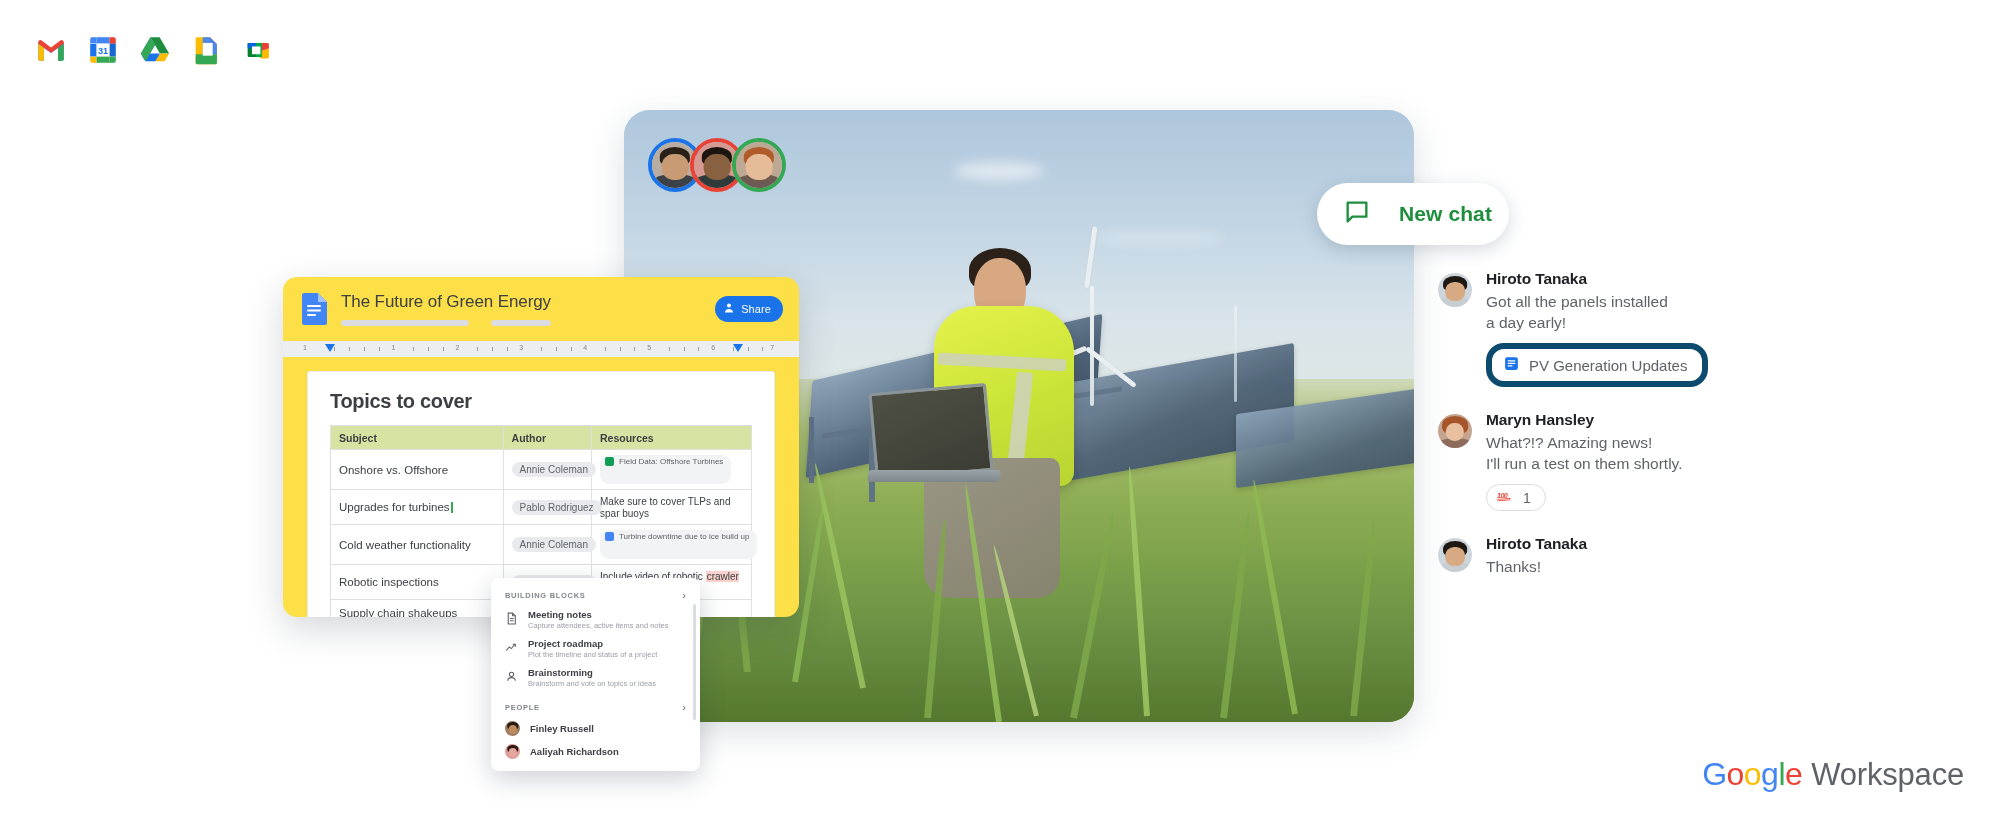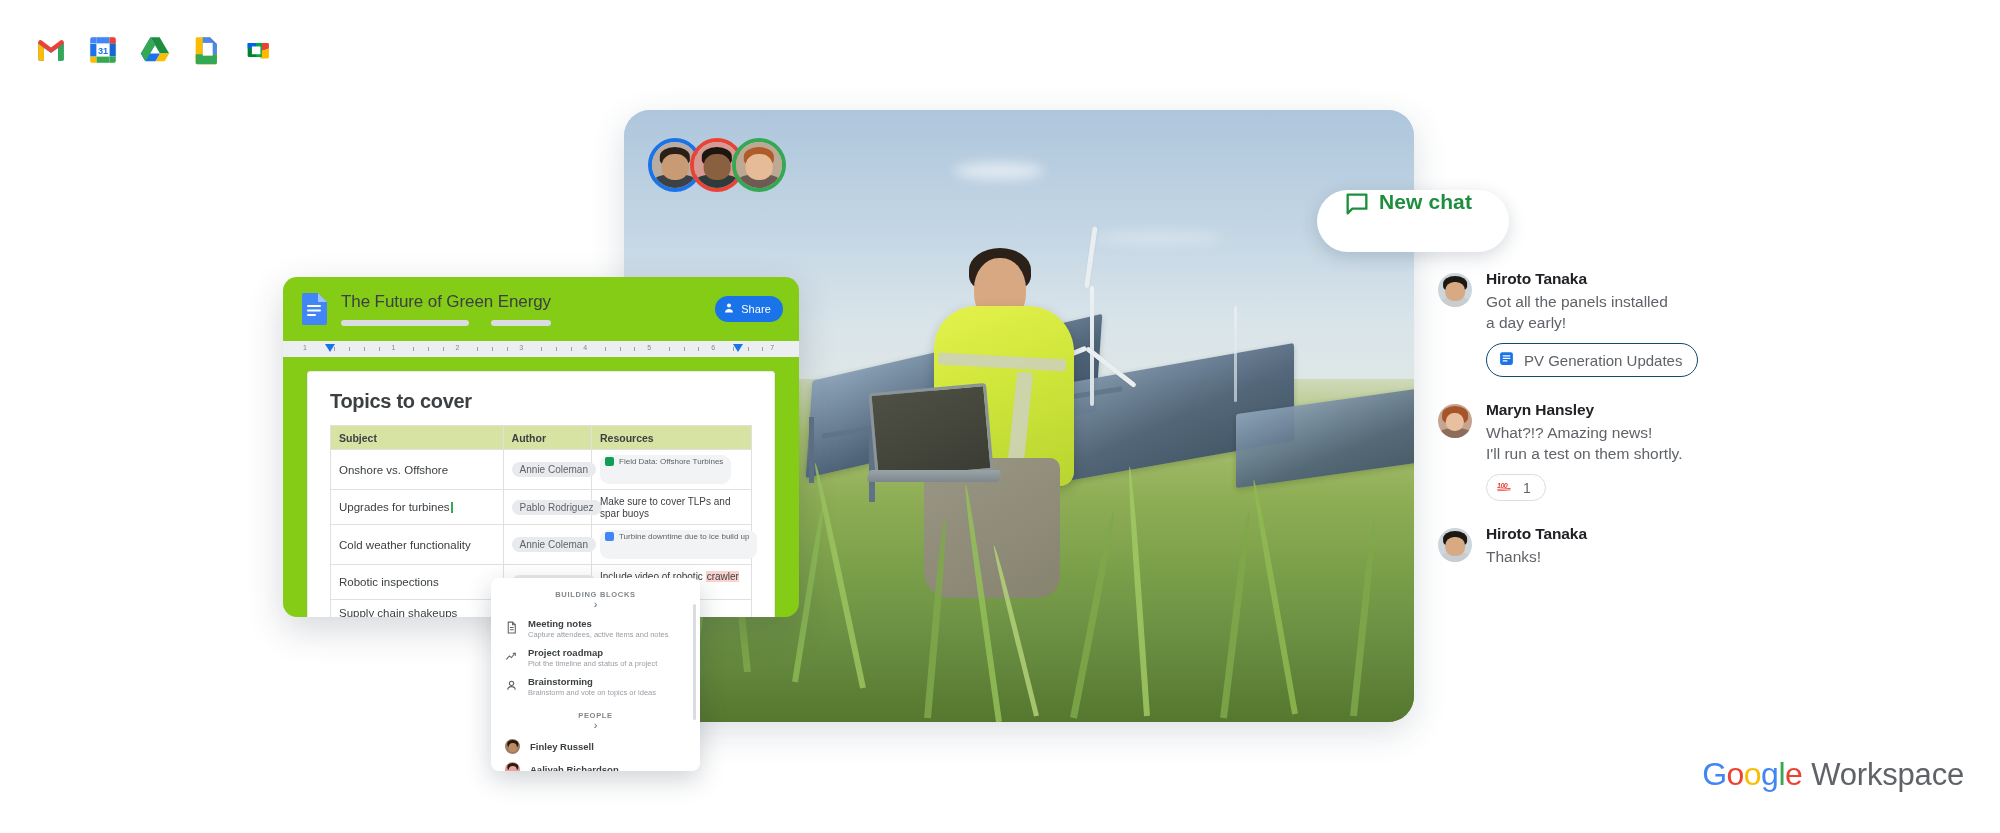--- a/index.html
+++ b/index.html
@@ -47,49 +47,49 @@
   .av.blue { border-color:#1a73e8; }
   .av.red { border-color:#ea4335; }
   .av.green { border-color:#34a853; }
   .av-face { position:absolute; inset:0; }
   .av-skin { position:absolute; left:50%; top:26%; width:58%; height:56%; transform:translateX(-50%); border-radius:46%; }
   .av-hair { position:absolute; left:50%; top:10%; width:66%; height:42%; transform:translateX(-50%); border-radius:50% 50% 30% 30%; }
   .av-body { position:absolute; left:50%; bottom:-4%; width:92%; height:34%; transform:translateX(-50%); border-radius:46% 46% 0 0; }
 
   
   .new-chat {
-    position:absolute; left:1317px; top:190px; height:62px; width:192px;
-    background:#fff; border-radius:32px; display:flex; align-items:flex-start; gap:8px;
+    position:absolute; left:1317px; top:183px; height:62px; width:192px;
+    background:#fff; border-radius:32px; display:flex; align-items:center; gap:28px;
     padding: 0 26px; box-shadow: 0 5px 18px rgba(30,50,70,.18);
   }
   .nc-label { color:#1e8e3e; font-size:21px; font-weight:700; letter-spacing:.1px; white-space:nowrap; }
 
   
   .chat { position:absolute; left:1438px; top:270px; width:290px; }
   .msg { display:flex; gap:14px; margin-bottom:24px; }
   .msg-av { width:34px; height:34px; border-radius:50%; flex:0 0 34px; overflow:hidden; position:relative; margin-top:3px;}
   .msg-body { flex:1; min-width:0; }
   .msg-name { font-size:15.5px; font-weight:700; color:#202124; margin-bottom:4px; letter-spacing:-.1px;}
   .msg-text { font-size:15.5px; color:#5f6368; line-height:1.33; }
   .chip-doc {
     display:inline-flex; align-items:center; gap:9px; margin-top:10px;
-    border:1px solid #0c4a6e; border-radius:18px; padding:6px 15px 6px 11px; background:#fff;
+    border:6px solid #0c4a6e; border-radius:18px; padding:6px 15px 6px 11px; background:#fff;
   }
   .chip-doc span { font-size:15px; color:#5f6368; white-space:nowrap; }
   .chip-react {
     display:inline-flex; align-items:center; gap:8px; margin-top:10px;
     border:1px solid #dadce0; border-radius:16px; padding:4px 14px 4px 10px; background:#fff;
   }
   .chip-react .cnt { font-size:14px; color:#5f6368; }
   .emoji100 { font-size:14px; color:#be185d; font-weight:700; font-family:"DejaVu Sans", sans-serif; letter-spacing:-1px;}
 
   
   .docs {
     position:absolute; left:283px; top:277px; width:516px; height:340px;
-    background:#84cc16; border-radius:14px; box-shadow: 0 12px 36px rgba(30,45,65,.19);
+    background:#fde047; border-radius:14px; box-shadow: 0 12px 36px rgba(30,45,65,.19);
     overflow:hidden;
   }
   .docs-head { height:64px; display:flex; align-items:center; padding:0 16px 0 18px; }
   .docs-icon { width:26px; height:32px; flex:0 0 26px; position:relative; }
   .docs-titlewrap { margin-left:14px; flex:1; min-width:0;}
   .docs-title { font-size:17px; color:#3c4043; letter-spacing:-.1px; }
   .docs-skel { display:flex; gap:22px; margin-top:8px; }
   .sk { height:6px; background:#dadce0; border-radius:3px; }
   .share-btn {
     background:#1a73e8; color:#fff; border-radius:16px; height:26px; display:flex; align-items:center;
@@ -118,21 +118,21 @@
   .res-plain { font-size:10px; color:#3c4043; }
   .hl-red { background:#fbd2cd; padding:0 1px; }
   .caret { display:inline-block; width:2px; height:11px; background:#ea4335; vertical-align:-2px; margin-left:1px;}
   .caret.green { background:#34a853; }
 
   
   .atmenu {
     position:absolute; left:491px; top:578px; width:209px; height:193px;
     background:#fff; border-radius:8px; box-shadow: 0 8px 26px rgba(30,45,65,.22); padding:8px 0 6px 0; overflow:hidden;
   }
-  .sec-head { display:flex; align-items:center; justify-content:space-between; padding:4px 14px 4px 14px;flex-direction:column; }
+  .sec-head { display:flex; align-items:center; justify-content:space-between; padding:4px 14px 4px 14px; }
   .sec-head .t { font-size:7.5px; letter-spacing:.7px; color:#80868b; font-weight:700; }
   .chev { color:#5f6368; font-size:11px; line-height:1; }
   .mrow { display:flex; gap:10px; align-items:flex-start; padding:4px 14px; }
   .mico { width:13px; height:13px; flex:0 0 13px; margin-top:2px; color:#5f6368; }
   .mtitle { font-size:9.5px; font-weight:700; color:#3c4043; }
   .msub { font-size:7.5px; color:#9aa0a6; margin-top:1px; }
   .prow { display:flex; gap:10px; align-items:center; padding:4px 14px; }
   .pav { width:15px; height:15px; border-radius:50%; flex:0 0 15px; position:relative; overflow:hidden; }
   .pname { font-size:9.5px; color:#3c4043; font-weight:600; }
   .scrollbar { position:absolute; right:4px; top:26px; width:3px; height:116px; background:#dadce0; border-radius:2px; }

